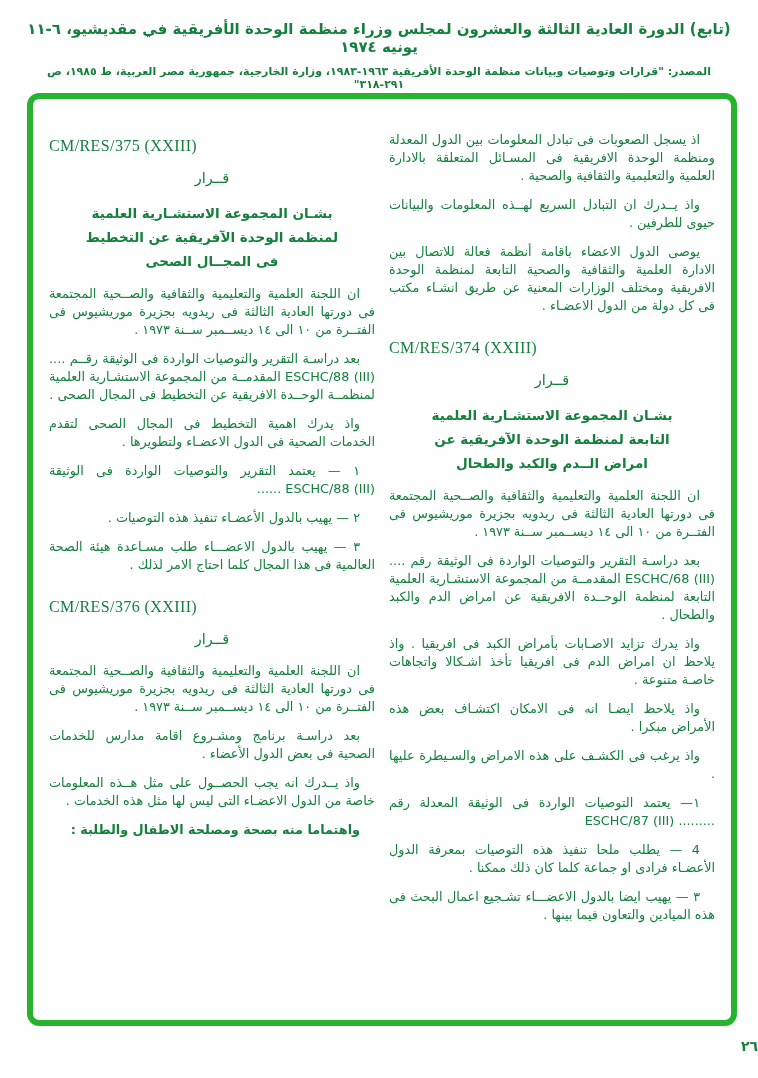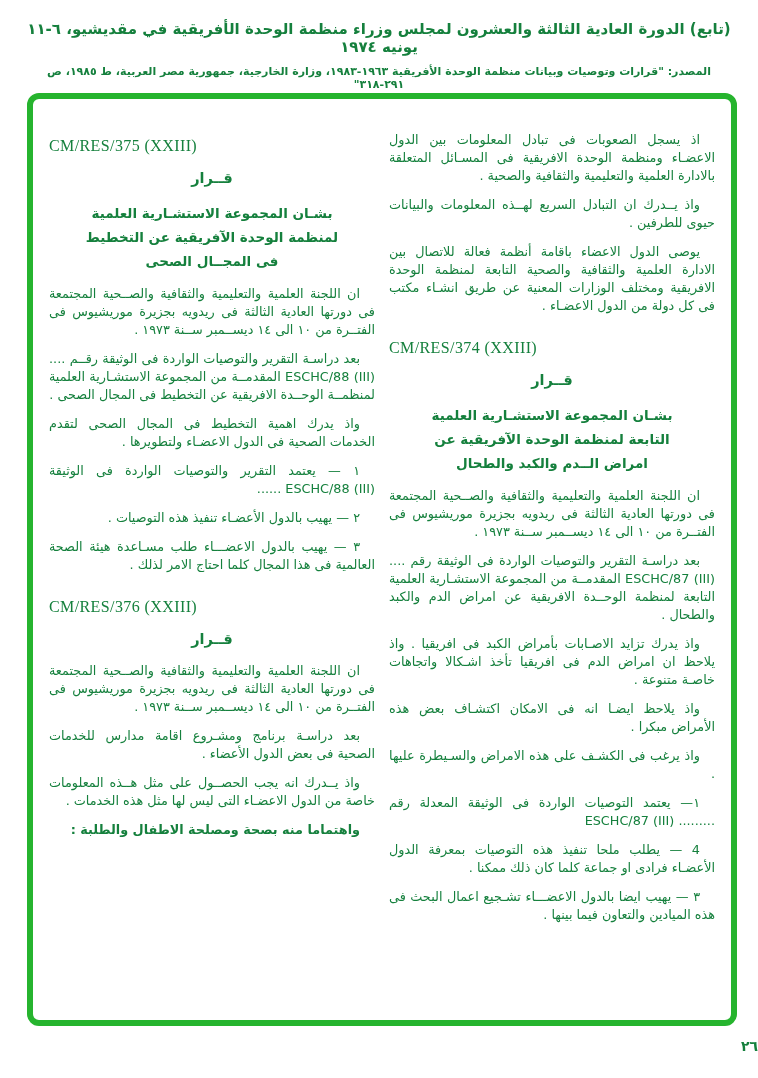--- a/index.html
+++ b/index.html
@@ -39,21 +39,21 @@
   .col p.para { margin:0 0 11px 0; text-indent:15px; }
   .col p.para.bold { font-weight:bold; }
   .col p.code {
     direction:ltr; text-align:left;
     font-family:"Liberation Serif","DejaVu Serif",serif;
     font-size:16px; letter-spacing:0.4px;
     margin:24px 0 14px 0; text-indent:0;
   }
   .col > p.code:first-child { margin-top:6px; }
   .col p.title {
-    text-align:center; font-weight:bold;
+    text-align:center; font-weight:normal;
     font-size:14.5px; margin:0 0 14px 0; text-indent:0;
     letter-spacing:1px;
   }
   .col .heading {
     text-align:center; font-weight:bold;
     font-size:13.5px; line-height:24px;
     margin:0 0 12px 0;
   }
   .ftr {
     position:absolute; left:0; right:0; top:1038px;
@@ -66,32 +66,32 @@
 
 <div class="page">
 
   <div class="hdr">
     <div class="hdr-line1">(تابع) الدورة العادية الثالثة والعشرون لمجلس وزراء منظمة الوحدة الأفريقية في مقديشيو، ٦-١١ يونيه ١٩٧٤</div>
     <div class="hdr-line2">المصدر: "قرارات وتوصيات وبيانات منظمة الوحدة الأفريقية ١٩٦٣-١٩٨٣، وزارة الخارجية، جمهورية مصر العربية، ط ١٩٨٥، ص ٢٩١-٣١٨"</div>
   </div>
 
   <div class="frame" id="frame" style="border-color: rgb(38, 180, 46);">
     <div class="col" id="col-right">
-        <p class="para">اذ يسجل الصعوبات فى تبادل المعلومات بين الدول الاعضـاء ومنظمة الوحدة الافريقية فى المسـائل المتعلقة بالادارة العلمية والتعليمية والثقافية والصحية .</p>
+        <p class="para">اذ يسجل الصعوبات فى تبادل المعلومات بين الدول المعدلة ومنظمة الوحدة الافريقية فى المسـائل المتعلقة بالادارة العلمية والتعليمية والثقافية والصحية .</p>
         <p class="para">واذ يــدرك ان التبادل السريع لهــذه المعلومات والبيانات حيوى للطرفين .</p>
         <p class="para">يوصى الدول الاعضاء باقامة أنظمة فعالة للاتصال بين الادارة العلمية والثقافية والصحية التابعة لمنظمة الوحدة الافريقية ومختلف الوزارات المعنية عن طريق انشـاء مكتب فى كل دولة من الدول الاعضـاء .</p>
         <p class="code">CM/RES/374 (XXIII)</p>
         <p class="title">قــرار</p>
         <div class="heading">
           <div>بشـان المجموعة الاستشـارية العلمية</div>
           <div>التابعة لمنظمة الوحدة الآفريقية عن</div>
           <div>امراض الــدم والكبد والطحال</div>
         </div>
         <p class="para">ان اللجنة العلمية والتعليمية والثقافية والصــحية المجتمعة فى دورتها العادية الثالثة فى ريدويه بجزيرة موريشيوس فى الفتــرة من ١٠ الى ١٤ ديســمبر ســنة ١٩٧٣ .</p>
-        <p class="para">بعد دراسـة التقرير والتوصيات الواردة فى الوثيقة رقم .... ESCHC/87 (III) المقدمــة من المجموعة الاستشـارية العلمية التابعة لمنظمة الوحــدة الافريقية عن امراض الدم والكبد والطحال .</p>
+        <p class="para">بعد دراسـة التقرير والتوصيات الواردة فى الوثيقة رقم .... ESCHC/68 (III) المقدمــة من المجموعة الاستشـارية العلمية التابعة لمنظمة الوحــدة الافريقية عن امراض الدم والكبد والطحال .</p>
         <p class="para">واذ يدرك تزايد الاصـابات بأمراض الكبد فى افريقيا . واذ يلاحظ ان امراض الدم فى افريقيا تأخذ اشـكالا واتجاهات خاصـة متنوعة .</p>
         <p class="para">واذ يلاحظ ايضـا انه فى الامكان اكتشـاف بعض هذه الأمراض مبكرا .</p>
         <p class="para">واذ يرغب فى الكشـف على هذه الامراض والسـيطرة عليها .</p>
         <p class="para">١— يعتمد التوصيات الواردة فى الوثيقة المعدلة رقم ......... ESCHC/87 (III)</p>
         <p class="para">4 — يطلب ملحا تنفيذ هذه التوصيات بمعرفة الدول الأعضـاء فرادى او جماعة كلما كان ذلك ممكنا .</p>
         <p class="para">٣ — يهيب ايضا بالدول الاعضـــاء تشـجيع اعمال البحث فى هذه الميادين والتعاون فيما بينها .</p>
       </div>
     <div class="col" id="col-left">
         <p class="code">CM/RES/375 (XXIII)</p>
         <p class="title">قــرار</p>

